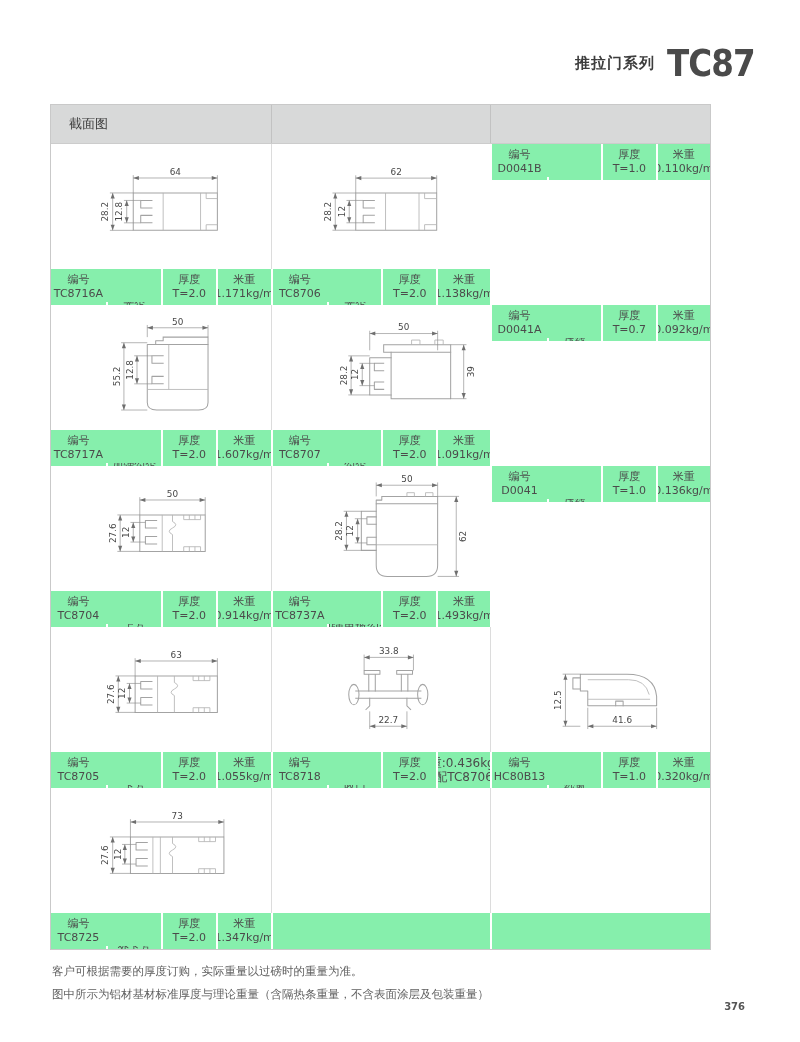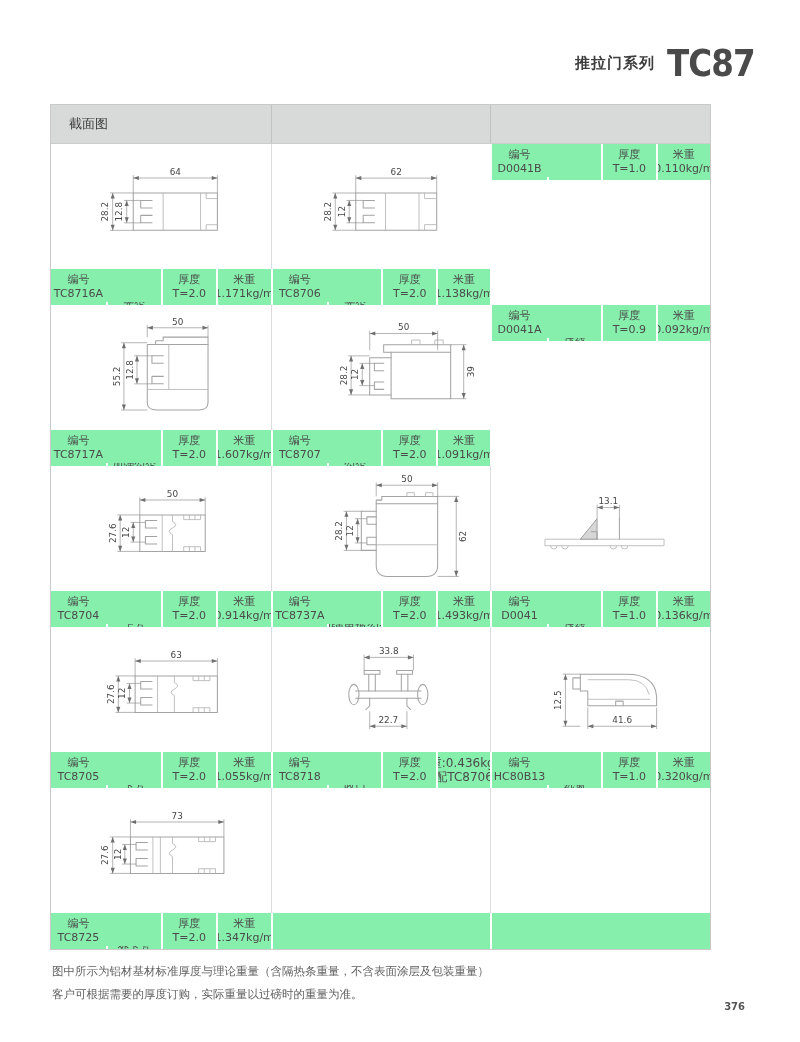--- a/index.html
+++ b/index.html
@@ -292,21 +292,21 @@
       </div>
       <div class="col">
         <div class="spec">
           <div class="sc">
               <div class="l">编号</div>
               <div class="l">D0041A</div>
             </div>
           <div class="sc name">压线</div>
           <div class="sc">
               <div class="l">厚度</div>
-              <div class="l">T=0.9</div>
+              <div class="l">T=0.7</div>
             </div>
           <div class="sc">
               <div class="l">米重</div>
               <div class="l">0.092kg/m</div>
             </div>
         </div>
       </div>
     </div>
 
     <div class="row">
@@ -417,37 +417,20 @@
               <div class="l">厚度</div>
               <div class="l">T=2.0</div>
             </div>
           <div class="sc">
               <div class="l">米重</div>
               <div class="l">1.493kg/m</div>
             </div>
         </div>
       </div>
       <div class="col">
-        <div class="diag">
-          <svg viewBox="0 0 235 125">
-            <path class="p2" d="M58,74 H186 M58,81 H186 M58,74 V81 M186,74 V81"></path>
-            <path class="p2" d="M64,81 a3.5,3.5 0 0 0 7,0 m5,0 a3.5,3.5 0 0 0 7,0 M128,81 a3.5,3.5 0 0 0 7,0 m5,0 a3.5,3.5 0 0 0 7,0"></path>
-            <path class="fillp" d="M96,74 L114,52 V74 Z"></path>
-            <path class="p" d="M108,66 h6 v8"></path>
-            <line class="p" x1="138" y1="52" x2="138" y2="74"></line>
-            <g data-dim="h">
-                <text x="126" y="36.5">13.1</text>
-                <line x1="114" y1="52" x2="114" y2="37"></line>
-                <line x1="138" y1="52" x2="138" y2="37"></line>
-                <line x1="114" y1="40" x2="138" y2="40"></line>
-                <path d="M114,40 l6,-2.2 l0,4.4 z" class="ar"></path>
-                <path d="M138,40 l-6,-2.2 l0,4.4 z" class="ar"></path>
-              </g>
-          </svg>
-        </div>
         <div class="spec">
           <div class="sc">
               <div class="l">编号</div>
               <div class="l">D0041</div>
             </div>
           <div class="sc name">压线</div>
           <div class="sc">
               <div class="l">厚度</div>
               <div class="l">T=1.0</div>
             </div>
@@ -656,19 +639,19 @@
         <div class="spec empty"></div>
       </div>
       <div class="col">
         <div class="diag"></div>
         <div class="spec empty"></div>
       </div>
     </div>
   </div>
 
   <div class="notes">
+    <div>客户可根据需要的厚度订购，实际重量以过磅时的重量为准。</div>
     <div>图中所示为铝材基材标准厚度与理论重量（含隔热条重量，不含表面涂层及包装重量）</div>
-    <div>客户可根据需要的厚度订购，实际重量以过磅时的重量为准。</div>
   </div>
 
   <div class="page-number">376</div>
 
 </div>
 
 </body></html>

